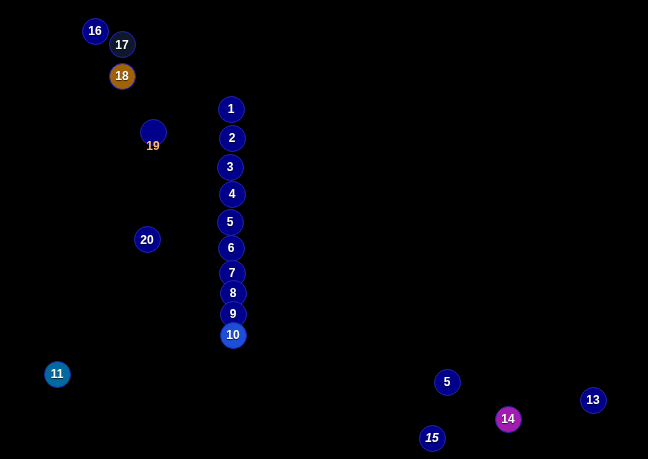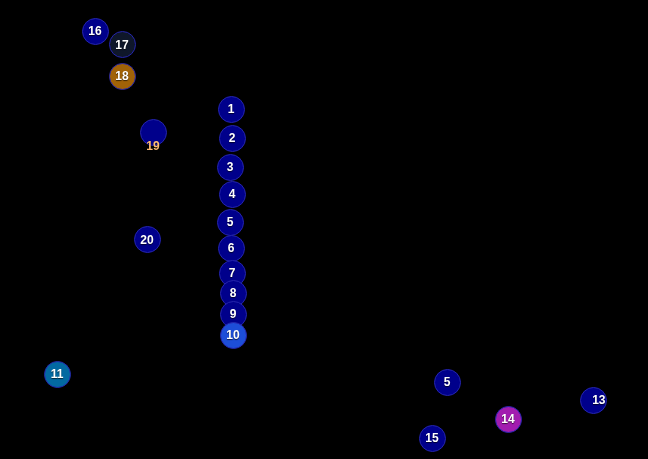--- a/index.html
+++ b/index.html
@@ -73,27 +73,27 @@
     </div>
     <div class="mark" style="left: 219.5px; top: 321.5px; background: #1d4ed8; border-color: rgb(37, 37, 173);">
       <span class="mark-label" style="color: rgb(255, 255, 255);">10</span>
     </div>
     <div class="mark" style="left: 43.5px; top: 360.5px; background: #0369a1; border-color: rgb(37, 37, 173);">
       <span class="mark-label" style="color: rgb(255, 255, 255);">11</span>
     </div>
     <div class="mark" style="left: 433.5px; top: 368.5px; background: rgb(0, 0, 139); border-color: rgb(37, 37, 173);">
       <span class="mark-label" style="color: rgb(255, 255, 255);">5</span>
     </div>
-    <div class="mark" style="left: 579.5px; top: 386.5px; background: rgb(0, 0, 139); border-color: rgb(37, 37, 173); justify-content: flex-end;">
+    <div class="mark" style="left: 579.5px; top: 386.5px; background: rgb(0, 0, 139); border-color: rgb(37, 37, 173);">
       <span class="mark-label" style="color: rgb(255, 255, 255);">13</span>
     </div>
     <div class="mark" style="left: 494.5px; top: 405.5px; background: #a21caf; border-color: rgb(37, 37, 173);">
       <span class="mark-label" style="color: rgb(255, 255, 255);">14</span>
     </div>
-    <div class="mark" style="left: 418.5px; top: 424.5px; background: rgb(0, 0, 139); border-color: rgb(37, 37, 173);">
+    <div class="mark" style="left: 418.5px; top: 424.5px; background: rgb(0, 0, 139); border-color: rgb(37, 37, 173); font-style: italic;">
       <span class="mark-label" style="color: rgb(255, 255, 255);">15</span>
     </div>
     <div class="mark" style="left: 81.5px; top: 17.5px; background: rgb(0, 0, 139); border-color: rgb(37, 37, 173);">
       <span class="mark-label" style="color: rgb(255, 255, 255);">16</span>
     </div>
     <div class="mark" style="left: 108.5px; top: 31px; background: #0f172a; border-color: rgb(37, 37, 173);">
       <span class="mark-label" style="color: rgb(255, 255, 255);">17</span>
     </div>
     <div class="mark" style="left: 108.5px; top: 62.5px; background: #a16207; border-color: rgb(37, 37, 173);">
       <span class="mark-label" style="color: rgb(255, 255, 255);">18</span>

